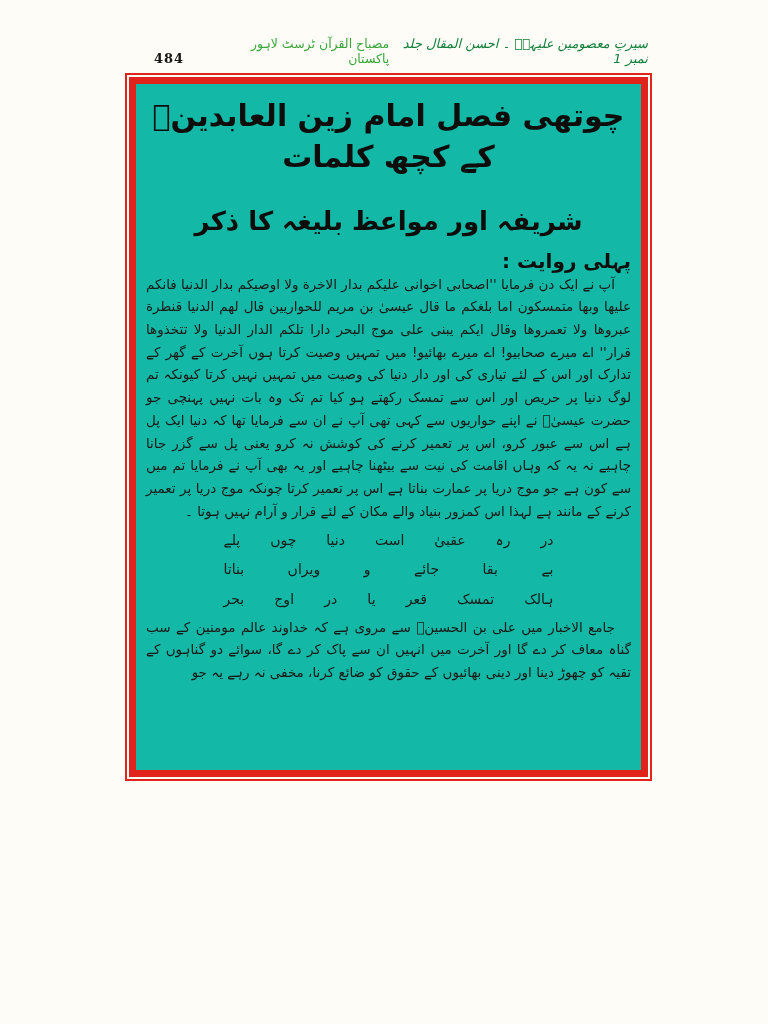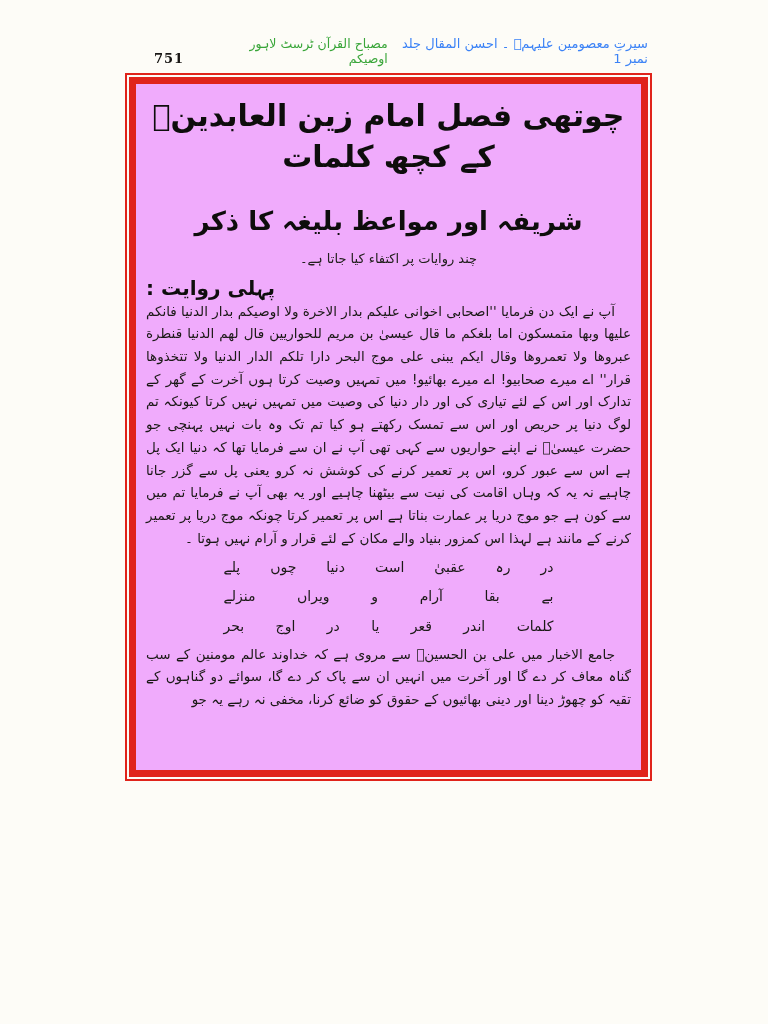--- a/index.html
+++ b/index.html
@@ -33,32 +33,33 @@
     direction: rtl;
     font-size: 12.5px;
     margin-left: 38px;
   }
   .book-title {
     direction: rtl;
     margin-right: 10px;
     margin-left: 0;
     margin-inline-start: auto;
     font-size: 13px;
-    color: #3b82f6;
+    color: #15803d;
+    font-style: italic;
   }
   
   .frame {
     position: absolute;
     top: 77px; left: 129px;
     width: 519px; height: 700px;
     box-sizing: border-box;
     border: 7px solid #e0241b;
     outline: 2px solid #e0241b;
     outline-offset: 2px;
-    background: #f0abfc;
+    background: #14b8a6;
     padding: 8px 10px 14px 10px;
     overflow: hidden;
   }
   
   .chapter-title-1 {
     direction: rtl;
     text-align: center;
     font-weight: bold;
     font-size: 30px;
     line-height: 1.35;
@@ -77,21 +78,21 @@
   .intro-note {
     direction: rtl;
     text-align: center;
     font-size: 13px;
     margin-top: 12px;
     color: #22201d;
   }
   
   .narration-heading {
     direction: rtl;
-    text-align: left;
+    text-align: right;
     font-weight: bold;
     font-size: 20px;
     margin-top: 10px;
     color: #0f0e0d;
   }
   .narration-body {
     direction: rtl;
     text-align: justify;
     font-size: 13.5px;
     line-height: 1.68;
@@ -112,38 +113,37 @@
     text-align-last: justify;
     color: #1b1916;
   }
 </style>
 </head>
 <body>
 
 <div class="page">
 
   <div class="running-head">
-    <span class="page-number">751</span>
-    <span class="publisher">مصباح القرآن ٹرسٹ لاہور اوصیکم</span>
+    <span class="page-number">484</span>
+    <span class="publisher">مصباح القرآن ٹرسٹ لاہور پاکستان</span>
     <span class="book-title">سیرتِ معصومین علیہمؑ ۔ احسن المقال جلد نمبر 1</span>
   </div>
 
   <div class="frame">
 
     <div class="chapter-title-1">چوتھی فصل امام زین العابدینؑ کے کچھ کلمات</div>
     <div class="chapter-title-2">شریفہ اور مواعظ بلیغہ کا ذکر</div>
 
-    <div class="intro-note">چند روایات پر اکتفاء کیا جاتا ہے۔</div>
 
     <div class="narration-heading">پہلی روایت :</div>
     <div class="narration-body">آپ نے ایک دن فرمایا ''اصحابی اخوانی علیکم بدار الاخرة ولا اوصیکم بدار الدنیا فانکم علیها وبها متمسکون اما بلغکم ما قال عیسیٰ بن مریم للحواریین قال لهم الدنیا قنطرة عبروها ولا تعمروها وقال ایکم یبنی علی موج البحر دارا تلکم الدار الدنیا ولا تتخذوها قرار'' اے میرے صحابیو! اے میرے بھائیو! میں تمہیں وصیت کرتا ہوں آخرت کے گھر کے تدارک اور اس کے لئے تیاری کی اور دار دنیا کی وصیت میں تمہیں نہیں کرتا کیونکہ تم لوگ دنیا پر حریص اور اس سے تمسک رکھتے ہو کیا تم تک وہ بات نہیں پہنچی جو حضرت عیسیٰؑ نے اپنے حواریوں سے کہی تھی آپ نے ان سے فرمایا تھا کہ دنیا ایک پل ہے اس سے عبور کرو، اس پر تعمیر کرنے کی کوشش نہ کرو یعنی پل سے گزر جانا چاہیے نہ یہ کہ وہاں اقامت کی نیت سے بیٹھنا چاہیے اور یہ بھی آپ نے فرمایا تم میں سے کون ہے جو موج دریا پر عمارت بناتا ہے اس پر تعمیر کرتا چونکہ موج دریا پر تعمیر کرنے کے مانند ہے لہذا اس کمزور بنیاد والے مکان کے لئے قرار و آرام نہیں ہوتا ۔</div>
 
     <div class="poem">
       <div class="poem-line">در رہ عقبیٰ است دنیا چوں پلے</div>
-      <div class="poem-line">بے بقا آرام و ویراں منزلے</div>
-      <div class="poem-line">کلمات اندر قعر یا در اوج بحر</div>
+      <div class="poem-line">بے بقا جائے و ویراں بناتا</div>
+      <div class="poem-line">ہالک تمسک قعر یا در اوج بحر</div>
     </div>
 
     <div class="narration-body">جامع الاخبار میں علی بن الحسینؑ سے مروی ہے کہ خداوند عالم مومنین کے سب گناہ معاف کر دے گا اور آخرت میں انہیں ان سے پاک کر دے گا، سوائے دو گناہوں کے تقیہ کو چھوڑ دینا اور دینی بھائیوں کے حقوق کو ضائع کرنا، مخفی نہ رہے یہ جو</div>
 
   </div>
 
 </div>
 
 </body></html>

